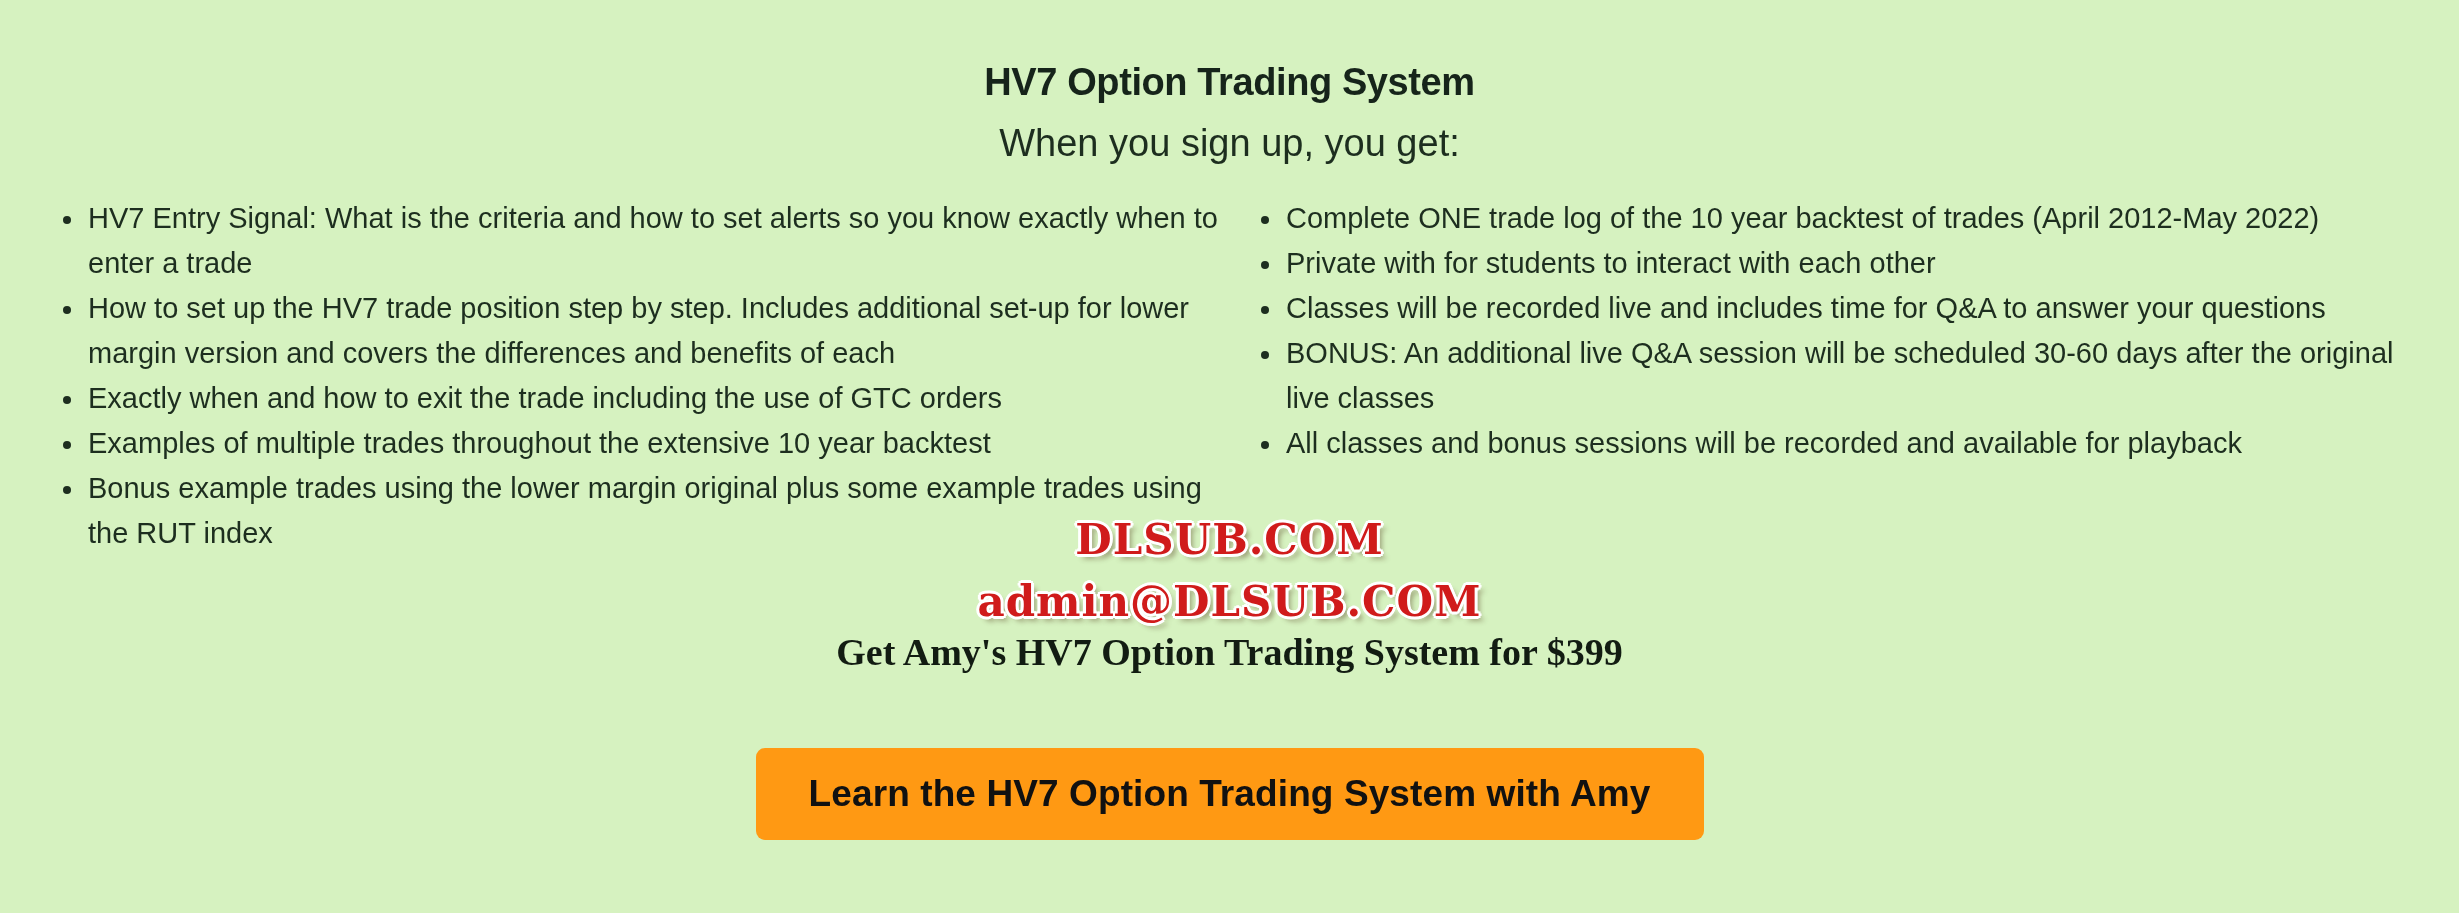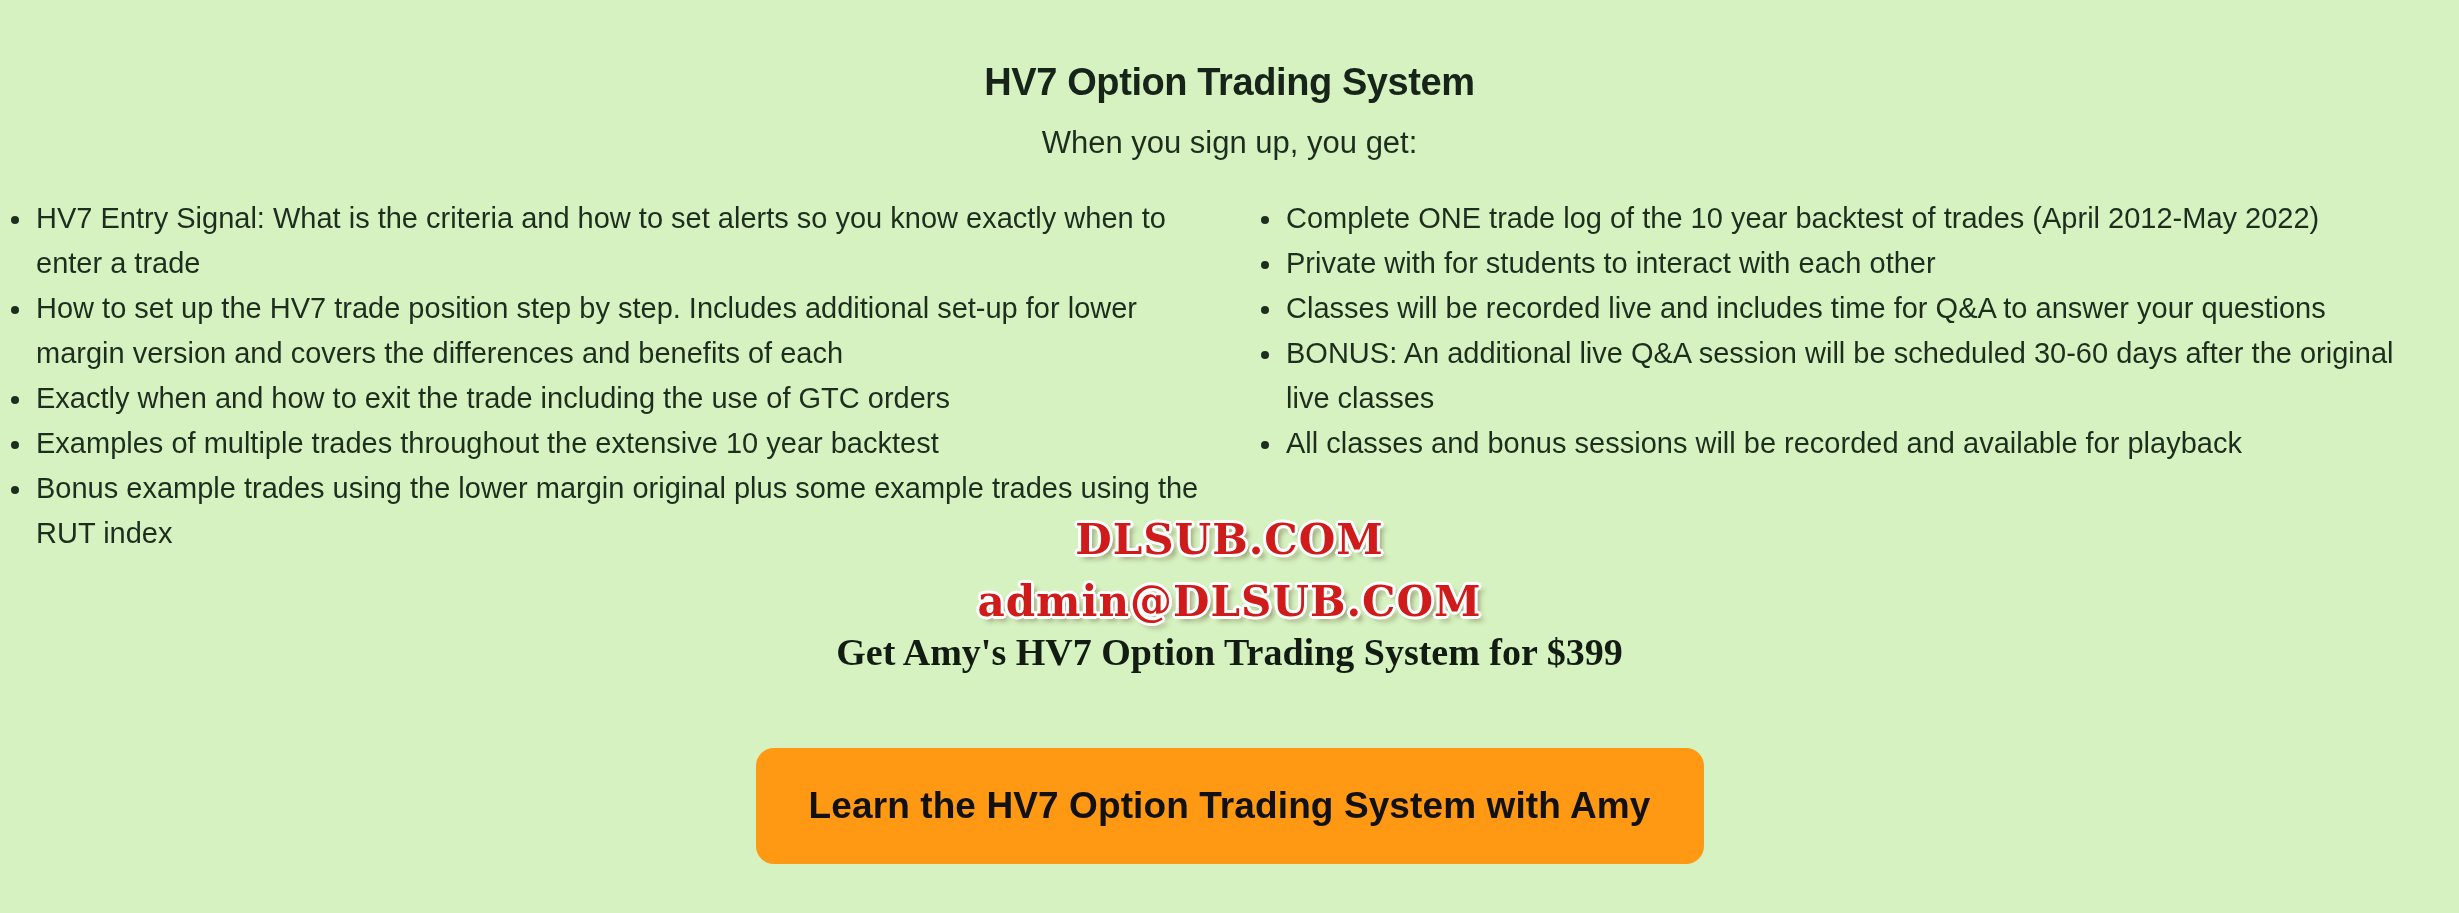--- a/index.html
+++ b/index.html
@@ -37,40 +37,41 @@
     color: #16241a;
   }
 
   
   .subtitle {
     position: absolute;
     top: 124px;
     left: 0;
     width: 2459px;
     text-align: center;
-    font-size: 31px;
+    font-size: 38px;
     line-height: 38px;
     font-weight: 400;
     color: #1d2e1f;
   }
 
   
   .columns {
     position: absolute;
     top: 196px;
     left: 0;
     width: 2459px;
     display: flex;
     align-items: flex-start;
   }
   .col {
     box-sizing: border-box;
   }
   .col-left {
     width: 1240px;
+    padding-left: 52px;
     padding-right: 10px;
   }
   .col-right {
     width: 1219px;
     padding-left: 10px;
     padding-right: 48px;
   }
 
   ul.bullets {
     margin: 0;
@@ -148,24 +149,24 @@
   .cta-wrap {
     position: absolute;
     top: 748px;
     left: 0;
     width: 2459px;
     display: flex;
     justify-content: center;
   }
   .cta-button {
     width: 948px;
-    height: 116px;
+    height: 92px;
     background: #ff9913;
     border: none;
-    border-radius: 18px;
+    border-radius: 9px;
     font-family: "Liberation Sans", sans-serif;
     font-size: 37px;
     font-weight: bold;
     color: #111111;
     cursor: pointer;
     display: flex;
     align-items: center;
     justify-content: center;
     padding: 0;
     letter-spacing: 0.1px;

